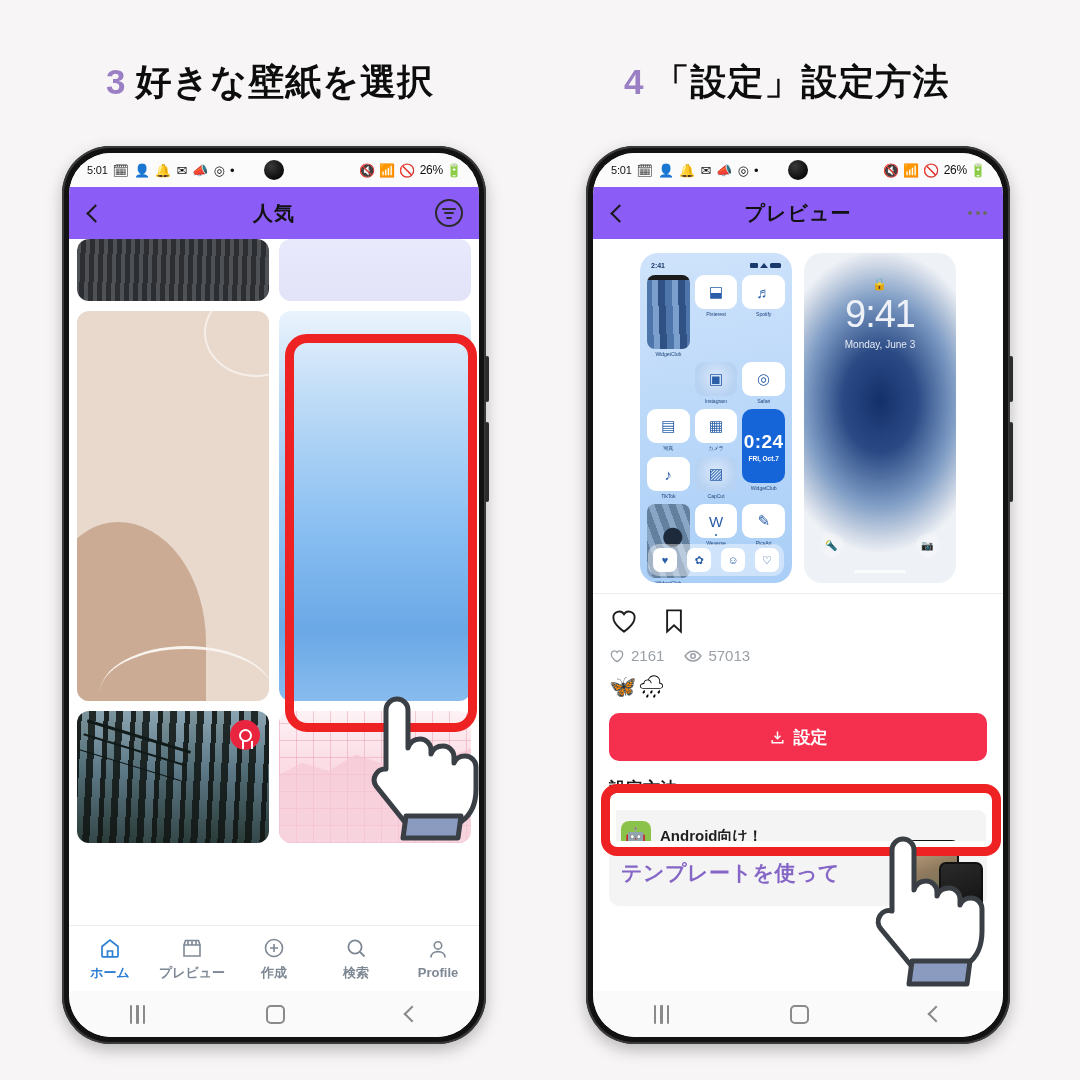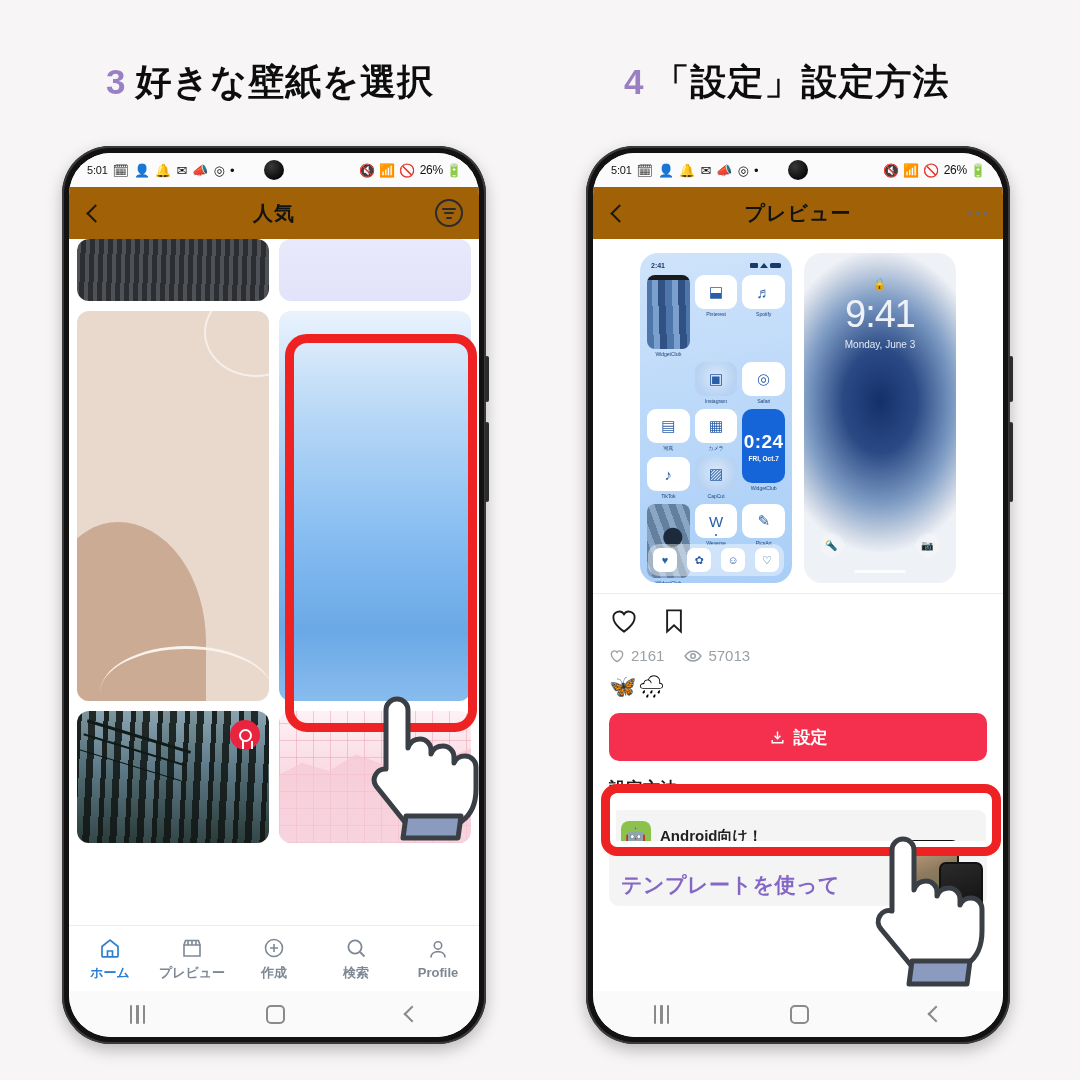--- a/index.html
+++ b/index.html
@@ -64,21 +64,21 @@
   .sb-batt { font-size: 12px; letter-spacing: -0.3px; }
   .punchhole {
     position: absolute; left: 50%; transform: translateX(-50%);
     top: 7px; width: 20px; height: 20px; border-radius: 50%;
     background: radial-gradient(circle at 35% 32%, #3a3a3a 0%, #0b0b0b 70%);
   }
 
   
   .appbar {
     flex: none; height: 52px; display: flex; align-items: center;
-    padding: 0 16px; background: #a16207; position: relative;
+    padding: 0 16px; background: #8b5cf6; position: relative;
   }
   .chev-back {
     width: 13px; height: 13px; border-left: 2.6px solid #1a1a1a;
     border-bottom: 2.6px solid #1a1a1a; transform: rotate(45deg);
     margin-left: 4px;
   }
   .appbar-title {
     position: absolute; left: 0; right: 0; text-align: center;
     font-size: 20px; font-weight: bold; color: #121212; letter-spacing: 1px;
   }
@@ -304,21 +304,21 @@
   .howto-card {
     margin-top: 10px; background: #f4f4f4; border-radius: 10px; padding: 11px 12px;
     position: relative; height: 96px; overflow: hidden;
   }
   .howto-head { display:flex; align-items:center; gap: 9px; }
   .android-ico {
     width: 30px; height: 30px; border-radius: 8px; background: #8bc34a;
     display:flex; align-items:center; justify-content:center; color:#fff; font-size: 17px;
   }
   .howto-head span { font-size: 15px; font-weight: bold; color: #1f1f1f; }
-  .howto-sub { margin-top: 20px; font-size: 21px; font-weight: bold; color: #8566c7; letter-spacing: 0.5px; }
+  .howto-sub { margin-top: 8px; font-size: 21px; font-weight: bold; color: #8566c7; letter-spacing: 0.5px; }
   .howto-thumb {
     position:absolute; right: 6px; bottom: -6px; width: 108px; height: 76px;
   }
   .ht-phone {
     position:absolute; border-radius: 7px; background: #111; border: 2px solid #111; overflow:hidden;
   }
   .ht-phone.big { right: 22px; bottom: 4px; width: 52px; height: 68px;
     background: linear-gradient(160deg,#caa98a,#8f7a5e 45%,#5d6b4e); }
   .ht-phone.small { right: -2px; bottom: -2px; width: 44px; height: 52px;
     background: linear-gradient(160deg,#2b2b2b,#101010); }

